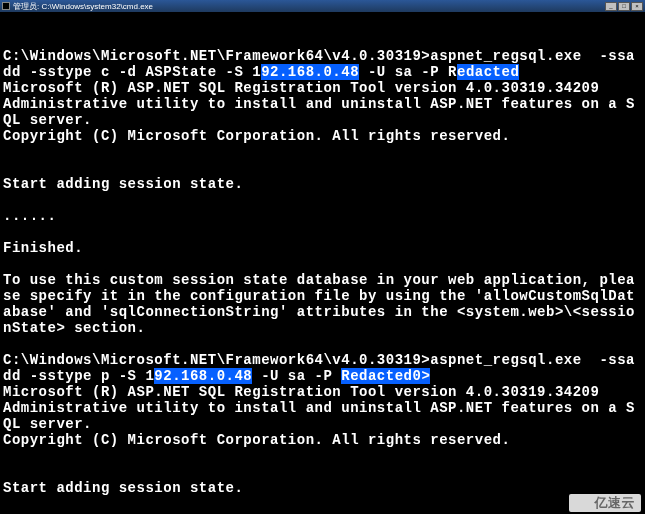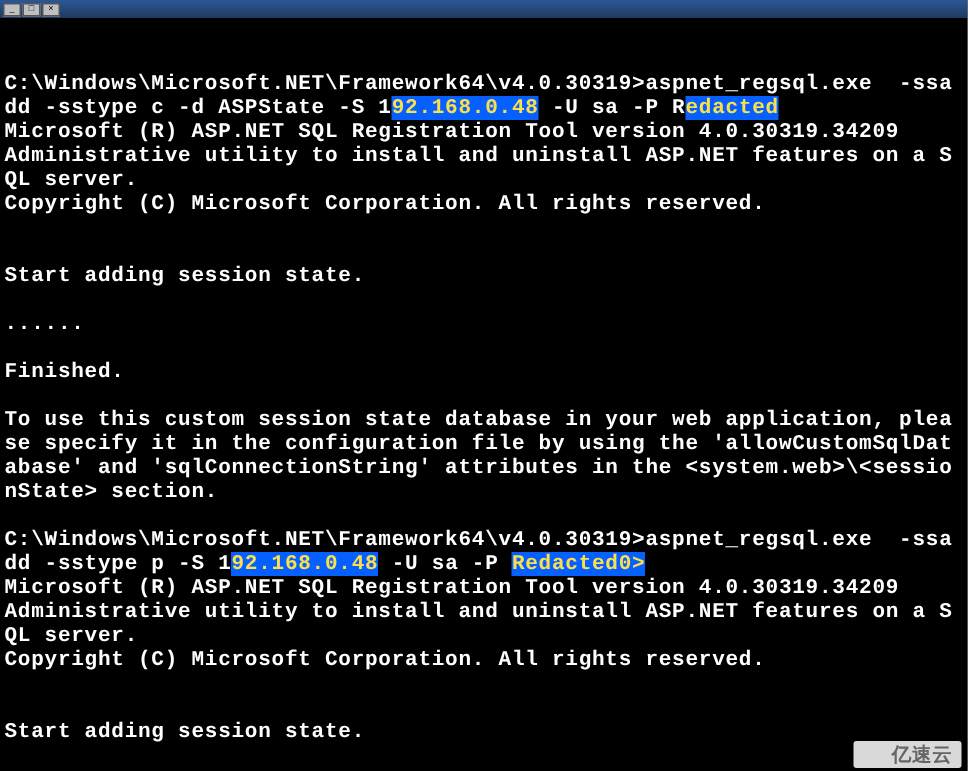--- a/index.html
+++ b/index.html
@@ -63,21 +63,21 @@
       line-height: 16px;
       padding: 4px 3px;
       white-space: pre-wrap;
       word-break: break-all;
       letter-spacing: 0.5px;
       font-weight: bold;
       position: relative;
     }
     .redacted {
       background: #0660ff;
-      color: #fde047;
+      color: #ffffff;
       user-select: none;
     }
     .line {
       display: block;
     }
     .watermark {
       position: absolute;
       right: 4px;
       bottom: 2px;
       background: rgba(255,255,255,0.85);
@@ -94,20 +94,24 @@
     .watermark-logo {
       width: 16px;
       height: 12px;
       position: relative;
     }
   </style>
 </head>
 <body>
 
 <div class="title-bar">
+  <div class="title-left">
+    <span class="title-icon"></span>
+    <span class="title-text">管理员: C:\Windows\system32\cmd.exe</span>
+  </div>
   <div class="window-controls">
     <div class="win-btn">_</div>
     <div class="win-btn">□</div>
     <div class="win-btn">×</div>
   </div>
 </div>
 
 <div class="terminal" id="terminal">
   <span class="line"><span>C:\Windows\Microsoft.NET\Framework64\v4.0.30319&gt;aspnet_regsql.exe  -ssadd -sstype c -d ASPState -S 1</span><span class="redacted">92.168.0.48</span><span> -U sa -P R</span><span class="redacted">edacted</span></span><span class="line"><span>Microsoft (R) ASP.NET SQL Registration Tool version 4.0.30319.34209</span></span><span class="line"><span>Administrative utility to install and uninstall ASP.NET features on a SQL server.</span></span><span class="line"><span>Copyright (C) Microsoft Corporation. All rights reserved.</span></span><span class="line">&nbsp;</span><span class="line">&nbsp;</span><span class="line"><span>Start adding session state.</span></span><span class="line">&nbsp;</span><span class="line"><span>......</span></span><span class="line">&nbsp;</span><span class="line"><span>Finished.</span></span><span class="line">&nbsp;</span><span class="line"><span>To use this custom session state database in your web application, please specify it in the configuration file by using the 'allowCustomSqlDatabase' and 'sqlConnectionString' attributes in the &lt;system.web&gt;\&lt;sessionState&gt; section.</span></span><span class="line">&nbsp;</span><span class="line"><span>C:\Windows\Microsoft.NET\Framework64\v4.0.30319&gt;aspnet_regsql.exe  -ssadd -sstype p -S 1</span><span class="redacted">92.168.0.48</span><span> -U sa -P </span><span class="redacted">Redacted0&gt;</span></span><span class="line"><span>Microsoft (R) ASP.NET SQL Registration Tool version 4.0.30319.34209</span></span><span class="line"><span>Administrative utility to install and uninstall ASP.NET features on a SQL server.</span></span><span class="line"><span>Copyright (C) Microsoft Corporation. All rights reserved.</span></span><span class="line">&nbsp;</span><span class="line">&nbsp;</span><span class="line"><span>Start adding session state.</span></span><span class="line">&nbsp;</span><span class="line"><span>...</span></span><div class="watermark">
     <span class="watermark-logo">

